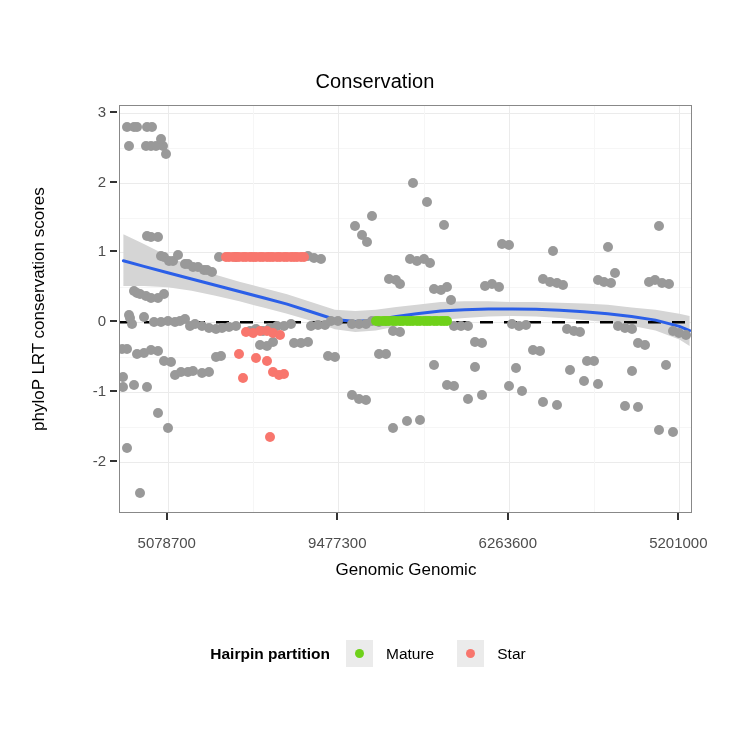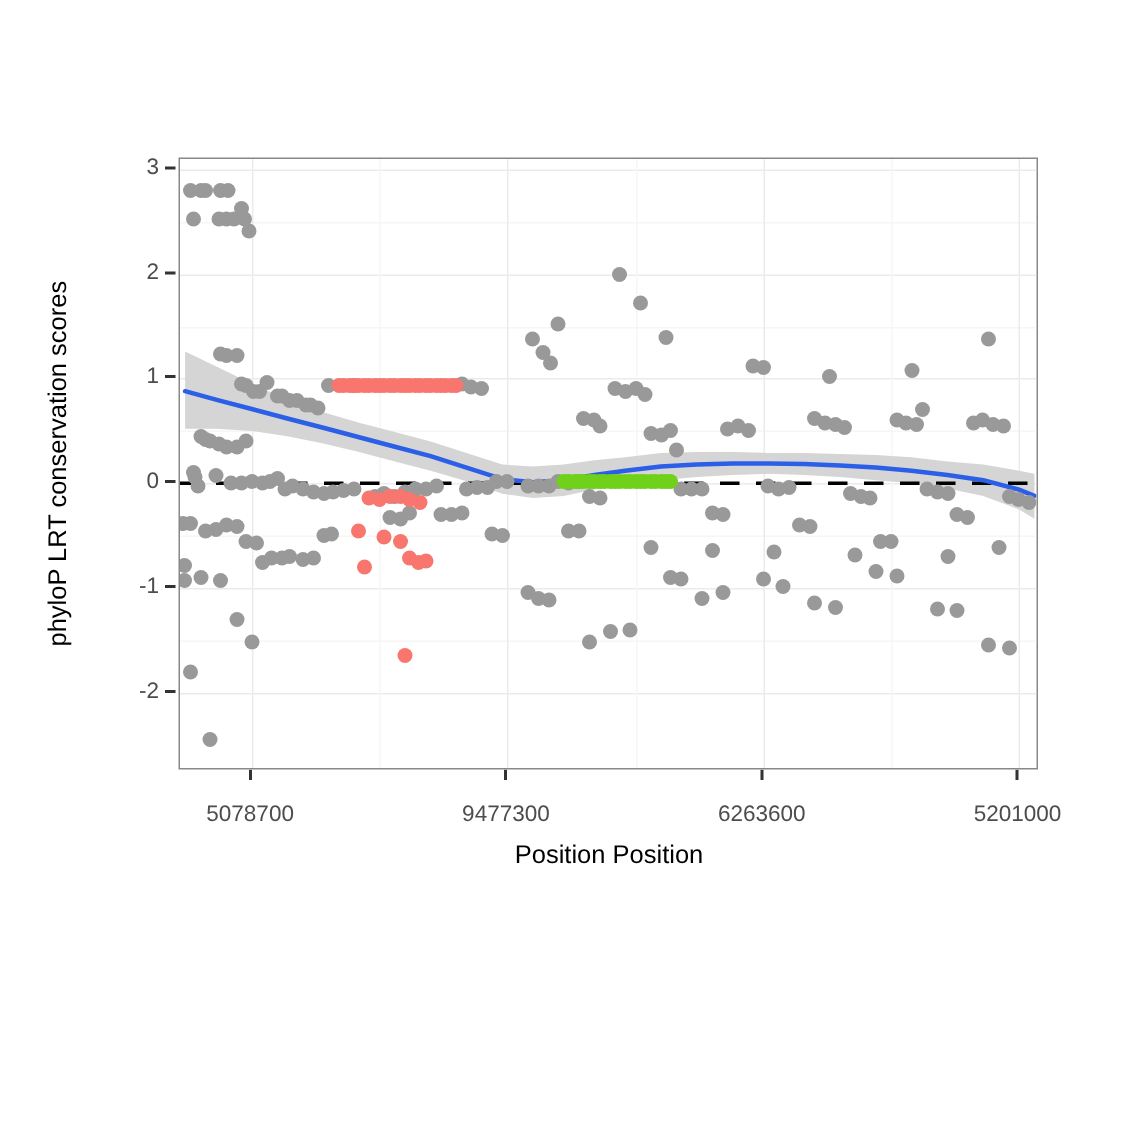--- a/index.html
+++ b/index.html
@@ -60,23 +60,24 @@
     display:flex;align-items:center;justify-content:center;
   }
   .legend-dot{width:9px;height:9px;border-radius:50%;}
   .legend-lbl{font-size:15.5px;color:#000;margin-right:14px;margin-left:4px;}
 </style>
 </head>
 <body>
 
 <div id="root">
 
+  <div class="plot-title">Conservation</div>
 
   <div class="ylab">phyloP LRT conservation scores</div>
-  <div class="xlab">Position Position</div>
+  <div class="xlab">Genomic Genomic</div>
 
   <div id="y-ticks">
       <div class="tickmark ytick-m" style="top: 110.974px;"></div>
       <div class="ytick-lbl" style="top: 102.974px; right: 644px;">3</div>
       <div class="tickmark ytick-m" style="top: 180.718px;"></div>
       <div class="ytick-lbl" style="top: 172.718px; right: 644px;">2</div>
       <div class="tickmark ytick-m" style="top: 250.462px;"></div>
       <div class="ytick-lbl" style="top: 242.462px; right: 644px;">1</div>
       <div class="tickmark ytick-m" style="top: 320.205px;"></div>
       <div class="ytick-lbl" style="top: 312.205px; right: 644px;">0</div>
@@ -377,14 +378,25 @@
         <div class="pt star" style="width: 10px; height: 10px; left: 131.429px; top: 247.472px;"></div>
         <div class="pt star" style="width: 10px; height: 10px; left: 141.661px; top: 249.564px;"></div>
         <div class="pt star" style="width: 10px; height: 10px; left: 148.482px; top: 261.421px;"></div>
         <div class="pt star" style="width: 10px; height: 10px; left: 153.598px; top: 263.513px;"></div>
         <div class="pt star" style="width: 10px; height: 10px; left: 158.714px; top: 262.815px;"></div>
         <div class="pt star" style="width: 10px; height: 10px; left: 117.786px; top: 267px;"></div>
         <div class="pt star" style="width: 10px; height: 10px; left: 145.071px; top: 326.282px;"></div>
       </div>
   </div>
 
+  <div class="legend">
+    <span class="legend-title">Hairpin partition</span>
+    <span class="legend-key">
+      <span class="legend-dot" id="lk0" style="background: rgb(111, 209, 26);"></span>
+    </span>
+    <span class="legend-lbl">Mature</span>
+    <span class="legend-key">
+      <span class="legend-dot" id="lk1" style="background: rgb(248, 118, 109);"></span>
+    </span>
+    <span class="legend-lbl">Star</span>
+  </div>
 
 </div>
 
 </body></html>

